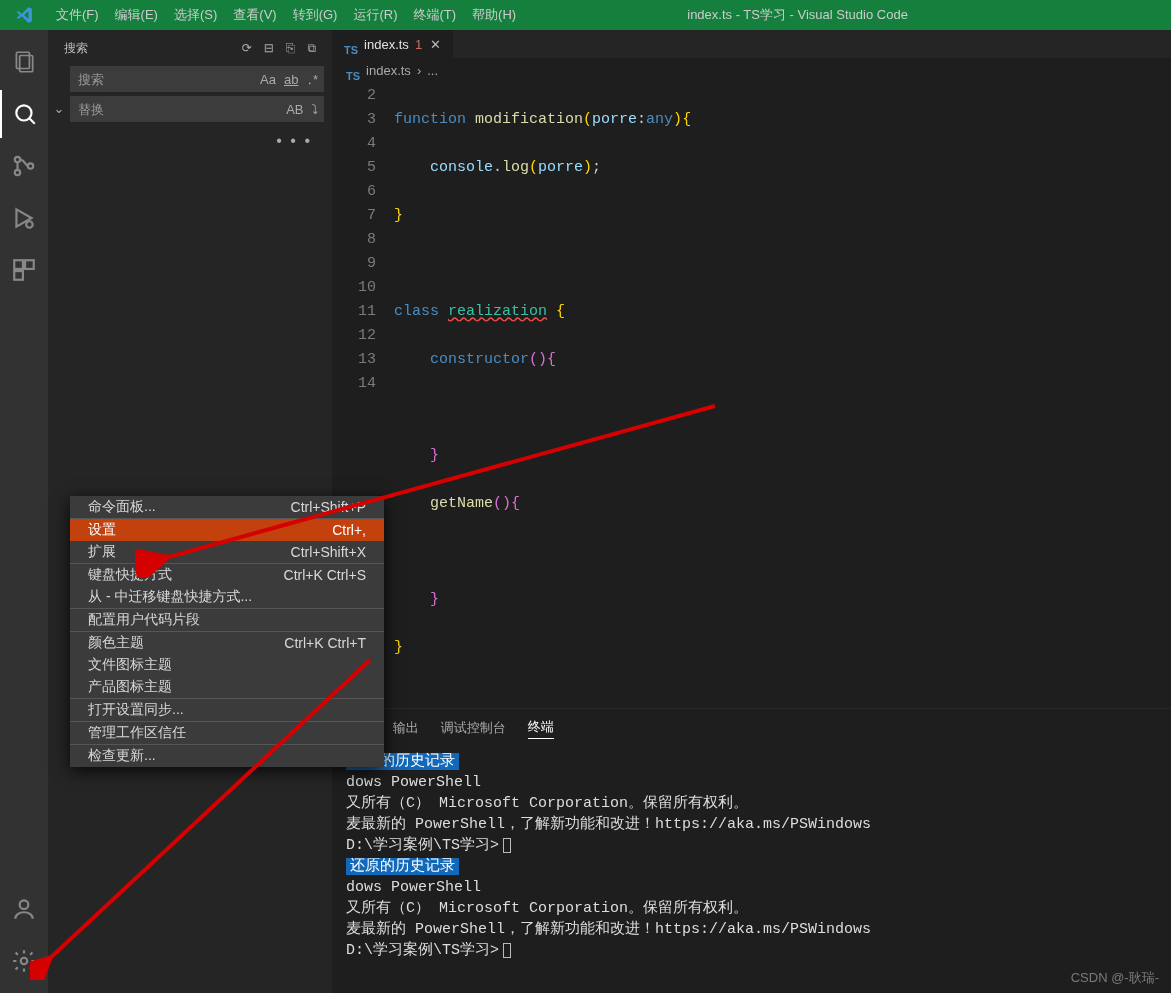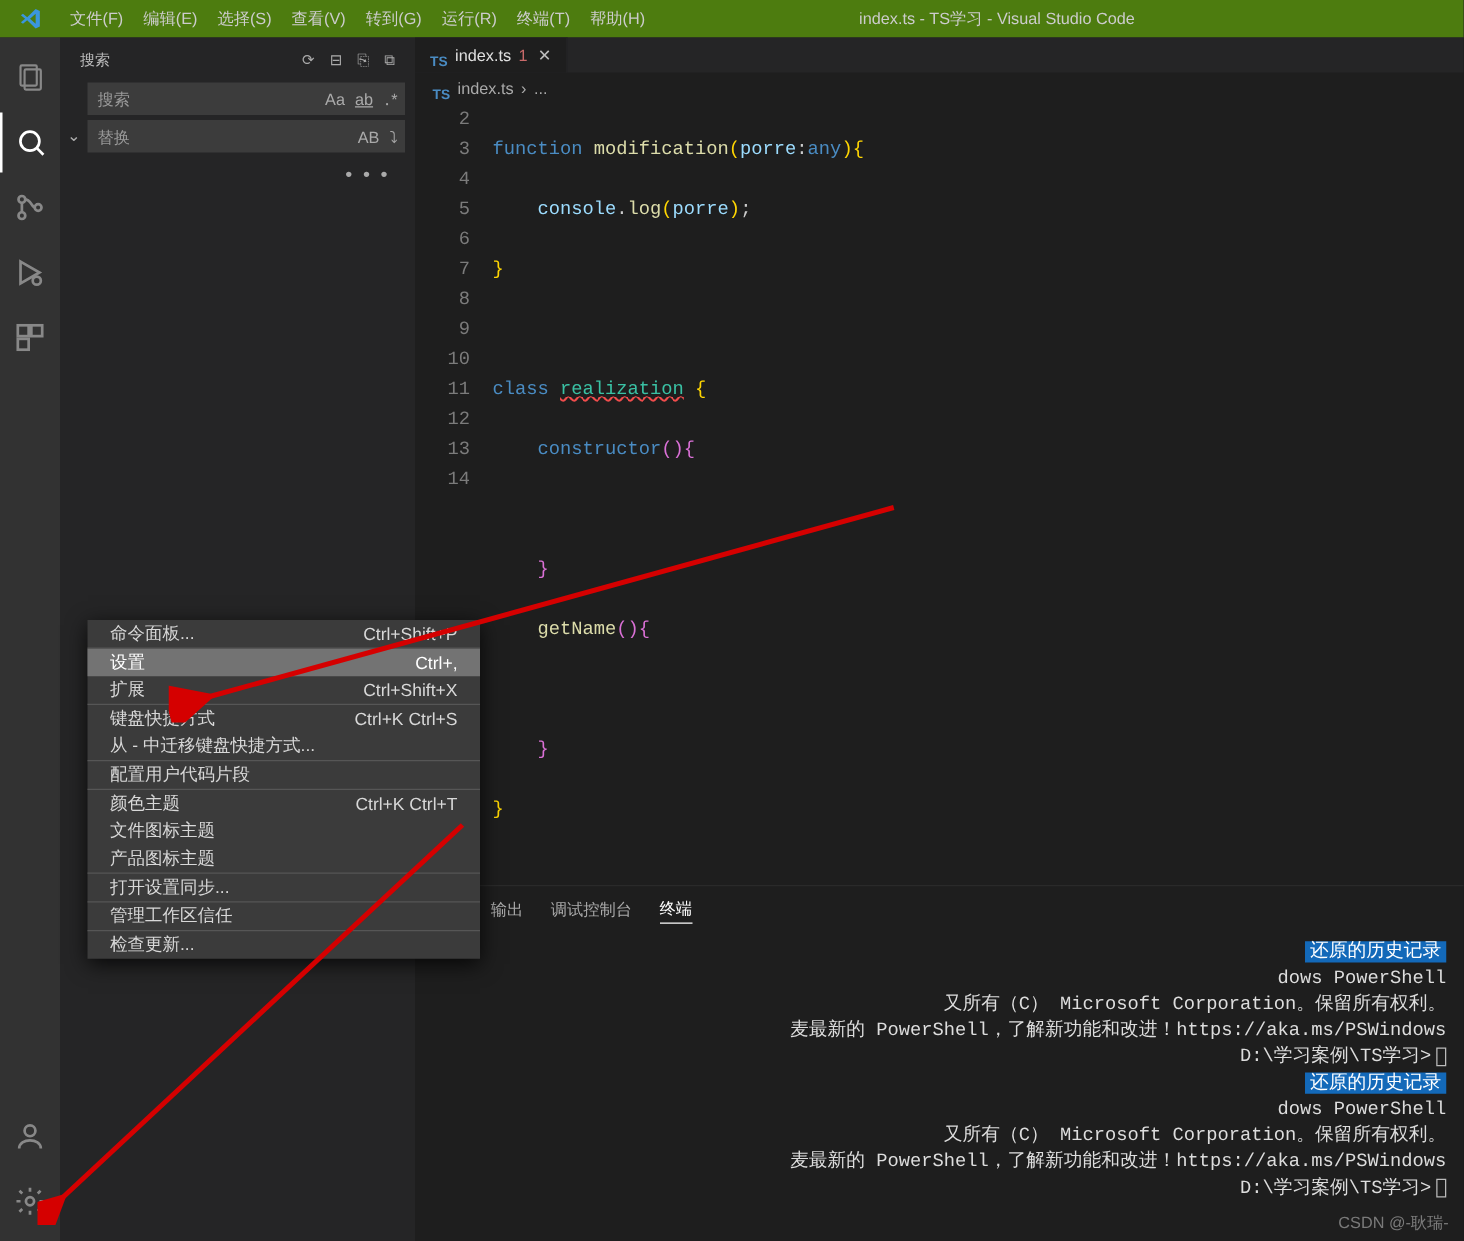--- a/index.html
+++ b/index.html
@@ -2,21 +2,21 @@
 <html><head>
 <meta charset="utf-8">
 <style>
   * { margin:0; padding:0; box-sizing:border-box; }
   body {
     width:1171px; height:993px; overflow:hidden;
     font-family:"Segoe UI","Microsoft YaHei",Arial,sans-serif;
     color:#ccc; background:#1e1e1e;
   }
   
-  .titlebar { height:30px; background:#4d7c0f; display:flex; align-items:center; font-size:13px; color:#ccc; }
+  .titlebar { height:30px; background:#15803d; display:flex; align-items:center; font-size:13px; color:#ccc; }
   .titlebar .logo { width:48px; display:flex; justify-content:center; align-items:center; }
   .menu { display:flex; }
   .menu-item { padding:0 8px; height:30px; display:flex; align-items:center; }
   .wintitle { flex:1; text-align:center; color:#ccc; }
   .wincontrols { width:100px; }
   
   .body { display:flex; height:calc(100% - 30px); }
   .activitybar { width:48px; background:#323232; display:flex; flex-direction:column; align-items:center; justify-content:space-between; padding-top:8px; padding-bottom:8px; }
   .ab-top, .ab-bottom { display:flex; flex-direction:column; align-items:center; gap:4px; }
   .ab-icon { width:48px; height:48px; display:flex; align-items:center; justify-content:center; color:#888; }
@@ -46,33 +46,33 @@
   .gutter { width:62px; text-align:right; padding-right:18px; color:#7b7b7b; }
   .code { flex:1; white-space:pre; }
   .tok-kw   { color:#4a8cc3; }
   .tok-fn   { color:#dcdcaa; }
   .tok-type { color:#3ac1a4; }
   .tok-var  { color:#9cdcfe; }
   .tok-br   { color:#ffd602; }
   .tok-br2  { color:#da70d6; }
   .wavy     { text-decoration:underline wavy #f14c4c;margin-top:24px; }
   
-  .panel { height:366px; border-top:1px solid #2a2a2a; background:#1e1e1e; display:flex; flex-direction:column;text-align:right; }
+  .panel { height:366px; border-top:1px solid #2a2a2a; background:#1e1e1e; display:flex; flex-direction:column; }
   .panel-tabs { height:38px; display:flex; align-items:center; gap:22px; padding:0 16px; color:#aaa; font-size:13px; }
   .panel-tabs .badge { background:#4d4d4d; color:#ddd; border-radius:10px; padding:1px 8px; font-size:12px; }
   .panel-tabs .ptab.active { color:#fff; border-bottom:1px solid #fff; padding-bottom:2px; }
   .term { flex:1; padding:4px 14px 0 14px; font-family:"Consolas","Courier New",monospace; font-size:15px; color:#ddd; line-height:21px; overflow:hidden; }
   .term .hist { background:#1369b9; color:#fff; padding:0 4px; }
   .term .cursor { display:inline-block; width:8px; height:15px; border:1px solid #bbb; vertical-align:middle; margin-left:4px; }
   
   .context-menu { position:absolute; left:70px; top:496px; width:314px;
     background:#3b3b3b; color:#d8d8d8; font-size:14px;
     box-shadow:0 4px 16px rgba(0,0,0,0.8); z-index:50; }
   .cm-item { display:flex; justify-content:space-between; padding:2px 18px; align-items:center; }
-  .cm-item.selected { background:#737373; color:#fff; }
+  .cm-item.selected { background:#c2410c; color:#fff; }
   .cm-sep { height:1px; background:#565656; }
   
   .arrow { position:absolute; pointer-events:none; z-index:60; }
   
   .wm { position:absolute; right:12px; bottom:6px; font-size:13px; color:#7a7a7a; z-index:70; }
 </style>
 </head>
 <body>
 
 <div class="titlebar">

